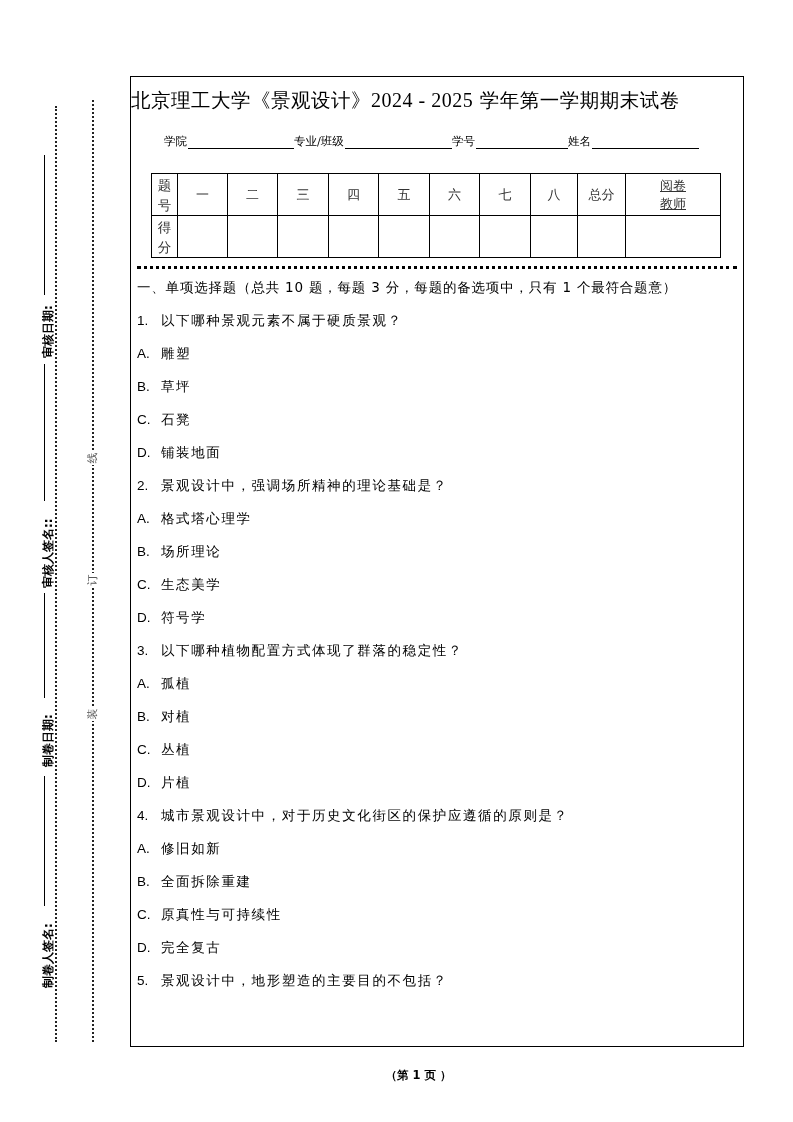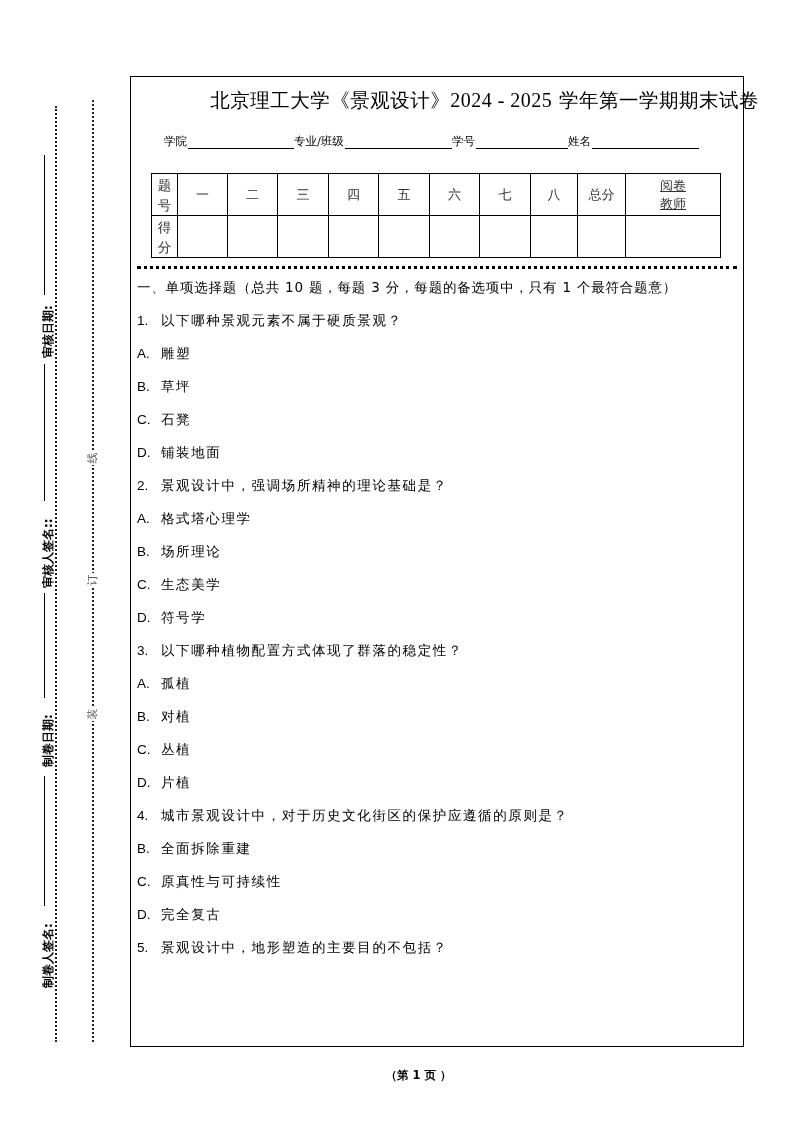--- a/index.html
+++ b/index.html
@@ -16,21 +16,21 @@
                  transform:rotate(-90deg); }
     .sig-line { position:absolute; left:44px; width:0; border-left:1.2px solid #000; }
     .sig-label { position:absolute; left:40px; transform-origin:0 0; transform:rotate(-90deg);
                  white-space:nowrap; font-family:"DejaVu Sans", sans-serif; font-weight:bold;
                  font-size:12px; letter-spacing:0px; }
 
     
     #frame { position:absolute; left:130px; top:76px; width:614px; height:971px;
              border:1.3px solid #000; box-sizing:border-box; }
 
-    #title { position:absolute; left:16px; top:10px; width:100%; text-align:right;
+    #title { position:absolute; left:0; top:10px; width:100%; text-align:left;
              font-size:19.5px; letter-spacing:0.5px; white-space:nowrap; }
     #title .num { font-family:"Liberation Serif", serif; font-size:20px; }
 
     #info { position:absolute; left:33px; top:57px; font-size:11.5px; white-space:nowrap;
             display:flex; align-items:flex-end; }
     #info .lab { margin-right:1px; }
     #info .blank { display:inline-block; border-bottom:1px solid #000; height:12px; }
 
     #score-table { position:absolute; left:20px; top:96px; border-collapse:collapse;
                    font-size:13px; table-layout:fixed; }
@@ -163,20 +163,21 @@
     <div class="line"><span class="lbl">C.</span><span>生态美学</span></div>
     <div class="line"><span class="lbl">D.</span><span>符号学</span></div>
 
     <div class="line"><span class="lbl">3.</span><span>以下哪种植物配置方式体现了群落的稳定性？</span></div>
     <div class="line"><span class="lbl">A.</span><span>孤植</span></div>
     <div class="line"><span class="lbl">B.</span><span>对植</span></div>
     <div class="line"><span class="lbl">C.</span><span>丛植</span></div>
     <div class="line"><span class="lbl">D.</span><span>片植</span></div>
 
     <div class="line"><span class="lbl">4.</span><span>城市景观设计中，对于历史文化街区的保护应遵循的原则是？</span></div>
+    <div class="line"><span class="lbl">A.</span><span>修旧如新</span></div>
     <div class="line"><span class="lbl">B.</span><span>全面拆除重建</span></div>
     <div class="line"><span class="lbl">C.</span><span>原真性与可持续性</span></div>
     <div class="line"><span class="lbl">D.</span><span>完全复古</span></div>
 
     <div class="line"><span class="lbl">5.</span><span>景观设计中，地形塑造的主要目的不包括？</span></div>
   </div>
 </div>
 
 <div id="footer">（第 1 页 ）</div>
 

